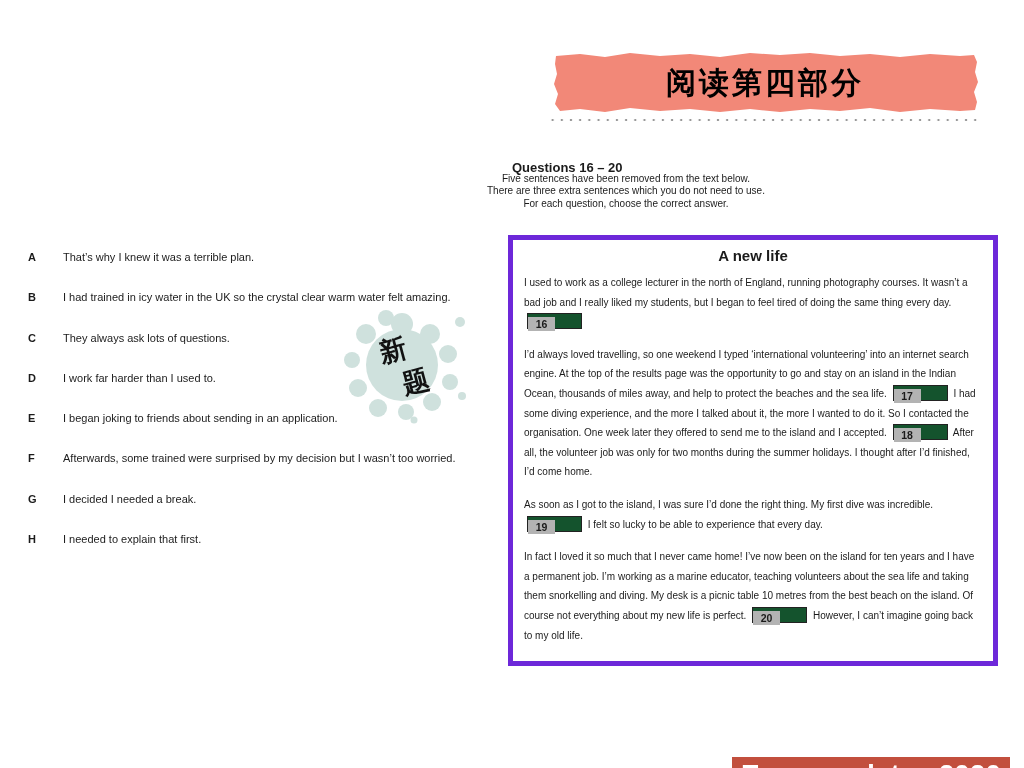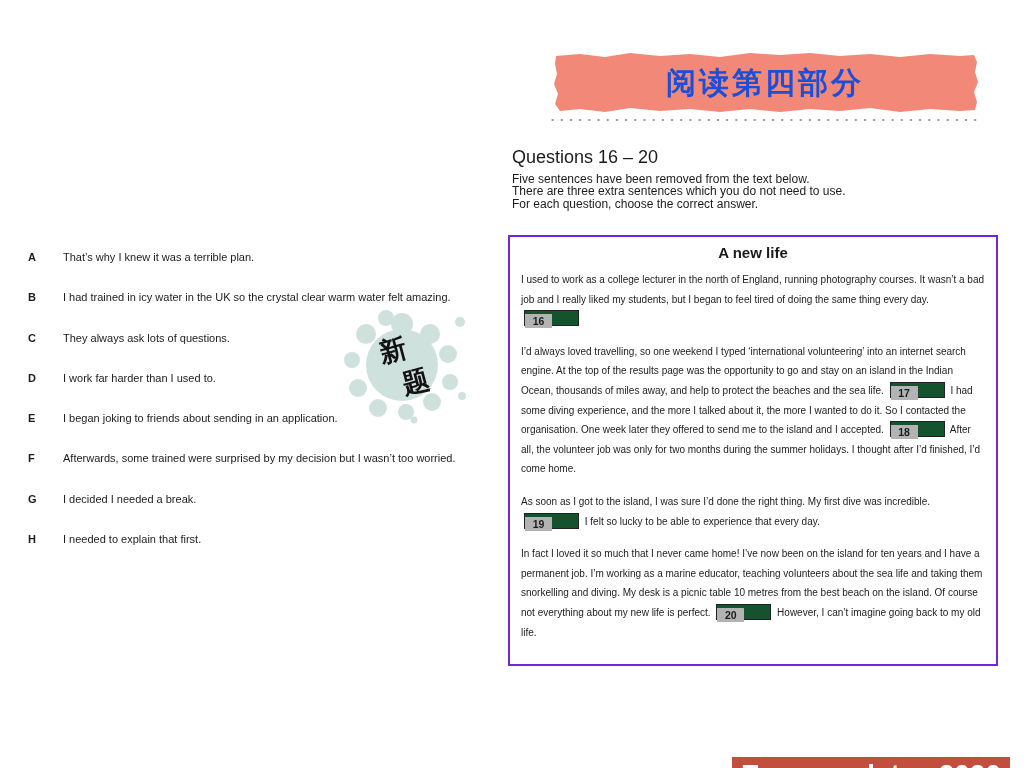--- a/index.html
+++ b/index.html
@@ -7,54 +7,54 @@
     position:relative; width:1024px; height:768px; background:#ffffff;
     font-family:"Liberation Sans", sans-serif; color:#1b1b1b; overflow:hidden;
   }
 
   
   .banner { position:absolute; left:550px; top:52px; width:430px; height:62px; }
   .banner svg { position:absolute; left:0; top:0; width:100%; height:100%; }
   .banner-label {
     position:absolute; left:0; top:0; width:100%; height:100%;
     display:flex; align-items:center; justify-content:center;
-    color:#1d4ed8; font-weight:bold; font-size:30px; letter-spacing:3px;
+    color:#000000; font-weight:bold; font-size:30px; letter-spacing:3px;
   }
 
   
   .dotted {
     position:absolute; left:548px; top:117px; width:434px; height:6px;
     background-image: radial-gradient(circle, #999999 1.2px, transparent 1.5px);
     background-size: 9.2px 6px; background-repeat: repeat-x; background-position: 0 50%;
   }
 
   
-  .q-title { position:absolute; left:512px; top:147px; font-size:18px; font-weight:normal; }
-  .instructions { position:absolute; left:512px; top:173px; font-size:12px; line-height:12.4px; }
+  .q-title { position:absolute; left:512px; top:160px; font-size:13px; font-weight:bold; }
+  .instructions { position:absolute; left:487px; top:173px; font-size:10px; line-height:12.4px;text-align:center; }
 
   
   .options { position:absolute; left:28px; top:251px; width:482px; }
   .option-row { display:flex; height:40.3px; align-items:flex-start; font-size:11px; }
   .option-letter { flex:0 0 35px; font-weight:bold; }
   .option-text { flex:1; white-space:nowrap; }
 
   
   .stamp { position:absolute; left:344px; top:310px; width:122px; height:114px; }
   .stamp svg { position:absolute; left:0; top:0; width:100%; height:100%; }
   .stamp-text {
     position:absolute; left:0; top:0; width:100%; height:100%;
     transform: rotate(-15deg); font-weight:bold; color:#111111;
   }
   .stamp-char1 { position:absolute; left:40px; top:20px; font-size:27px; }
   .stamp-char2 { position:absolute; left:54px; top:56px; font-size:27px; }
 
   
   .passage-box {
     position:absolute; left:508px; top:235px; width:490px; height:431px;
-    border:2px solid #6d28d9; box-sizing:border-box; padding:5px 11px 8px;
+    border:5px solid #6d28d9; box-sizing:border-box; padding:5px 11px 8px;
     background:#ffffff;
   }
   .passage-title { text-align:center; font-weight:bold; font-size:15px; margin:2px 0 9px; }
   .para { font-size:10px; line-height:19.6px; margin:0 0 13px 0; }
   .para:last-child { margin-bottom:7px; }
 
   .gap {
     display:inline-block; border:1px solid #222222; height:14px; line-height:14px;
     vertical-align:-3px; margin:0 3px; background:#14532d; white-space:nowrap;
   }

